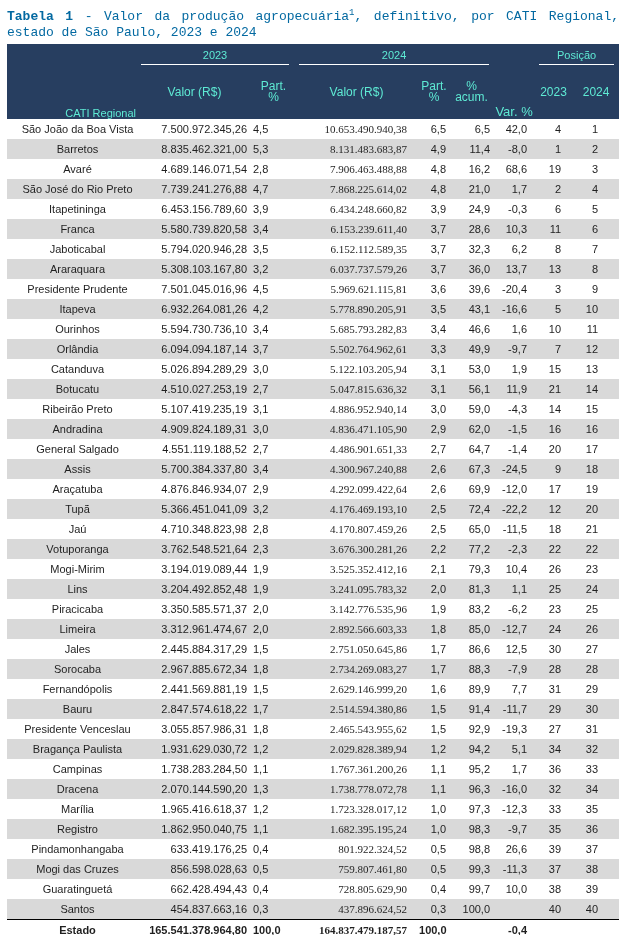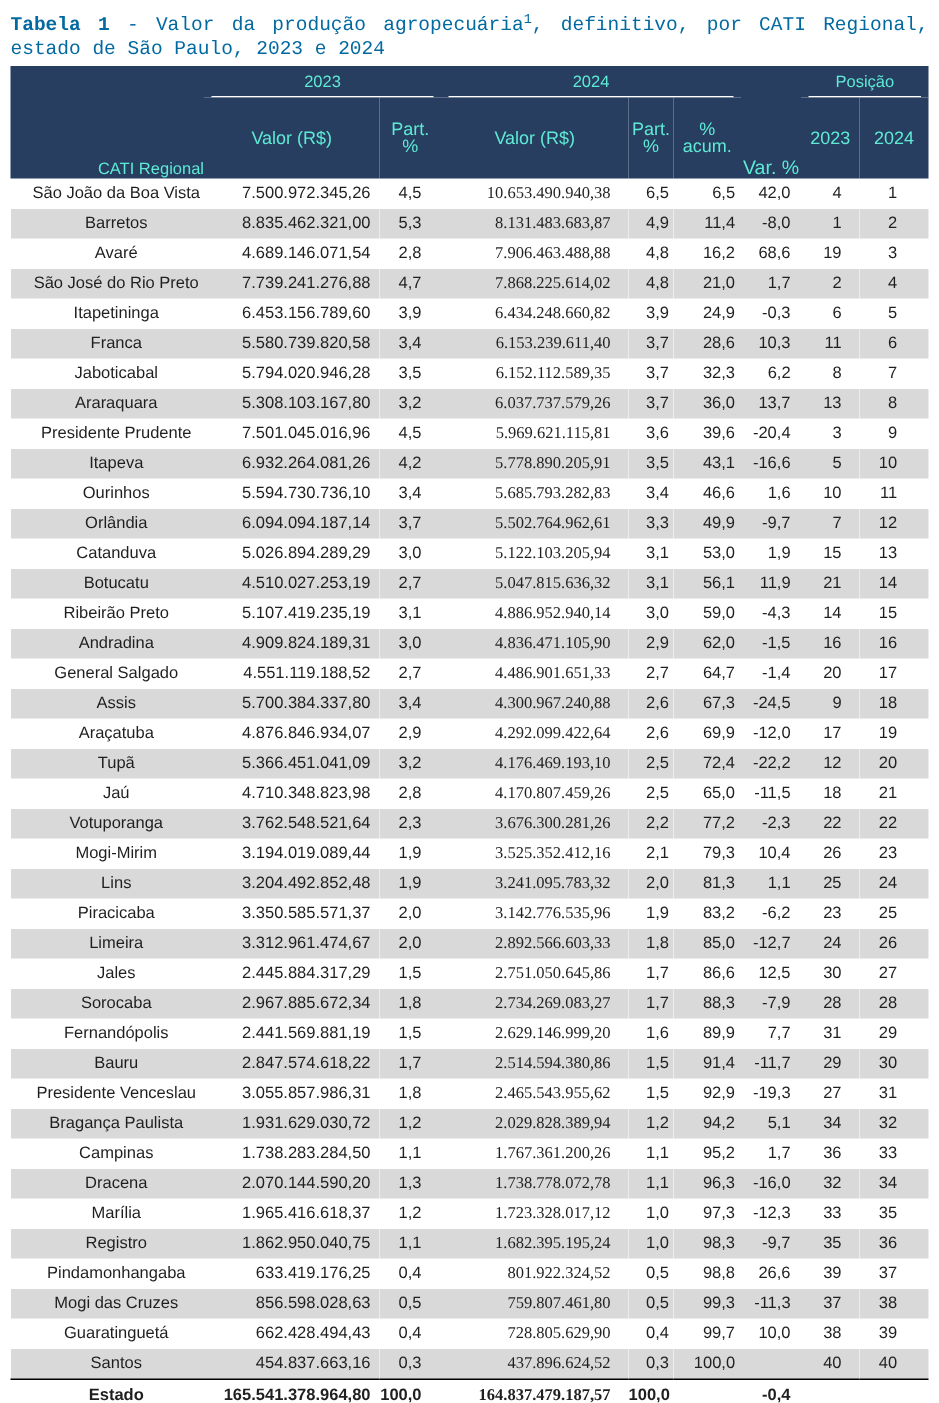--- a/index.html
+++ b/index.html
@@ -69,21 +69,21 @@
     font-size: 11px;
     height: 20px;
     line-height: 20px;
     white-space: nowrap;
     overflow: hidden;
   }
   tbody tr:nth-child(even) { background: var(--stripe, #D9D9D9); }
 
   .col-name      { text-align: center;  padding-left: 12px; }
   .col-valor_2023{ text-align: right; padding-right: 6px; margin-top: 29px; }
-  .col-part_2023 { text-align: right; padding-right: 13px; }
+  .col-part_2023 { text-align: left; padding-right: 13px; }
   .col-valor_2024{ text-align: right; padding-right: 12px; font-family: Liberation Serif, serif; }
   .col-part_2024 { text-align: right; padding-right: 3px; }
   .col-acum      { text-align: right; padding-right: 4px; }
   .col-var_pct   { text-align: right; padding-right: 7px; }
   .col-pos_2023  { text-align: right; padding-right: 12px; }
   .col-pos_2024  { text-align: right; padding-right: 21px; }
 
   tfoot tr.total-row td {
     font-weight: bold;
     height: 21px;

